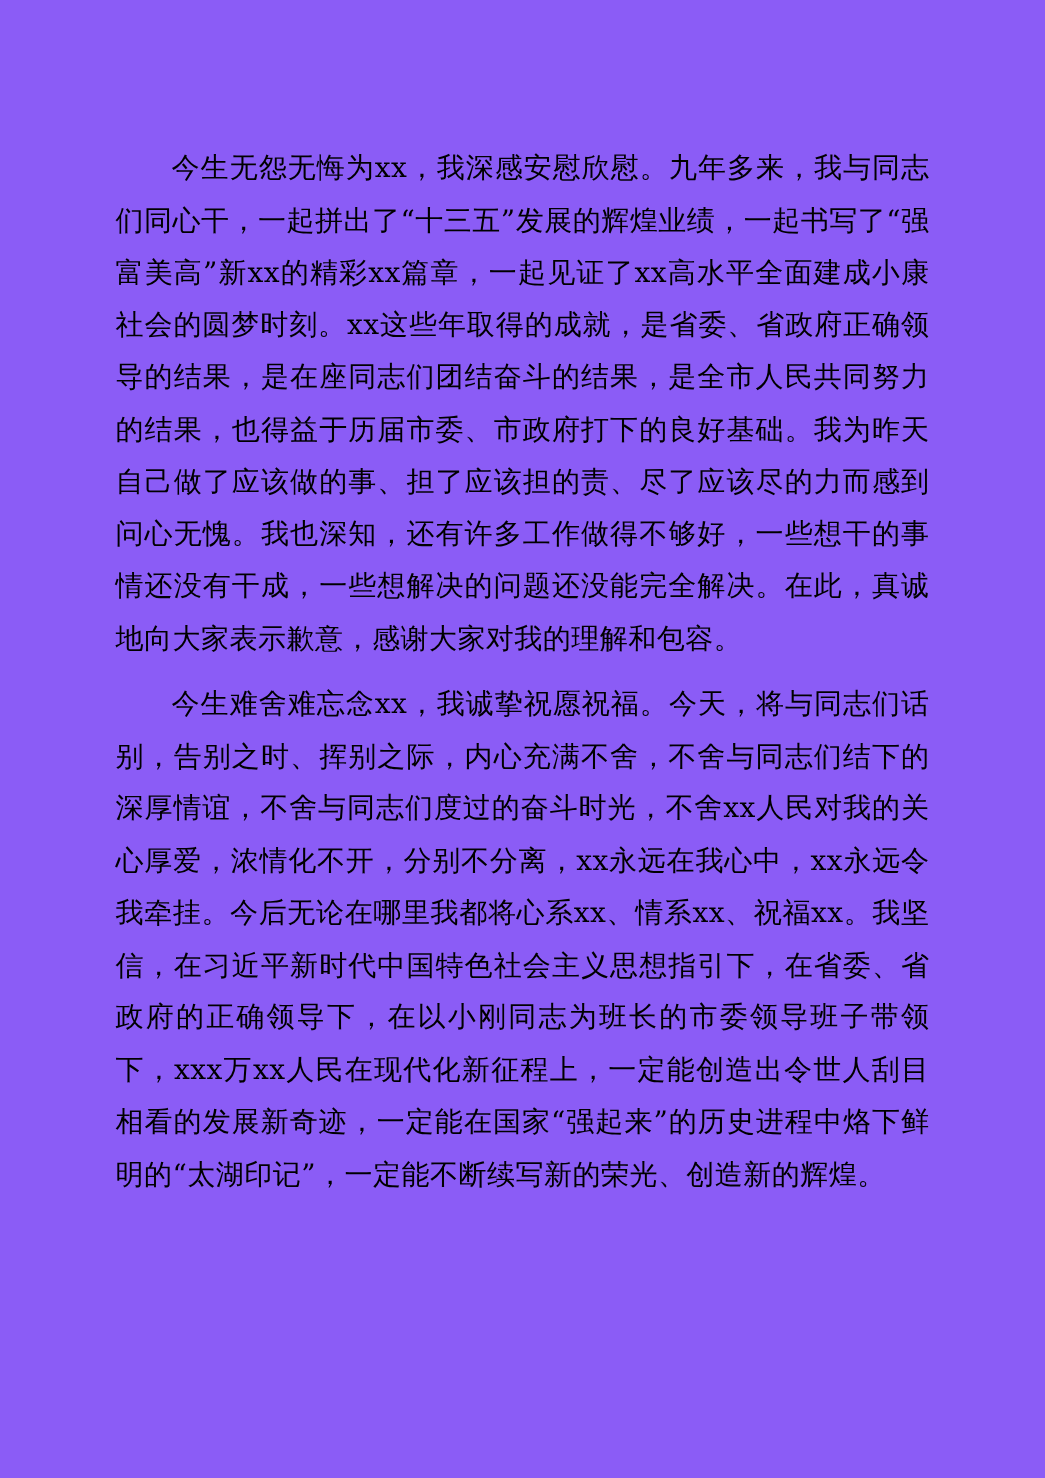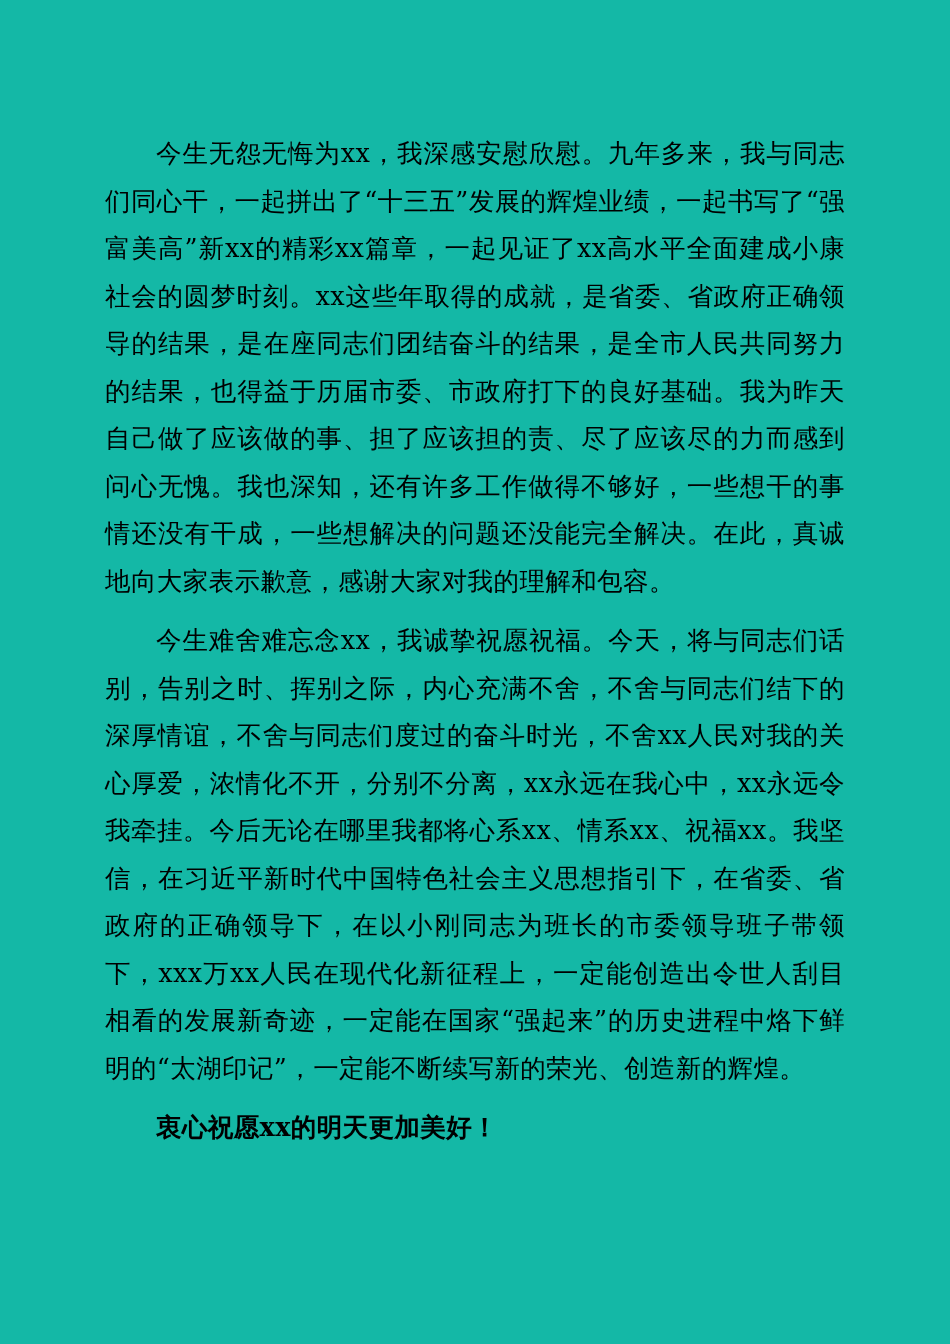--- a/index.html
+++ b/index.html
@@ -11,21 +11,21 @@
     width: 950px;
     height: 1344px;
     font-family: "DejaVu Serif", serif;
     color: #000000;
     overflow: hidden;
   }
   .page {
     position: relative;
     width: 950px;
     height: 1344px;
-    background: #14b8a6;
+    background: #8b5cf6;
     box-sizing: border-box;
     padding: 130px 105px 40px 105px;
   }
   .doc-body {
     width: 100%;
   }
   p.para {
     margin: 0 0 0 0;
     text-indent: 2em;
     font-size: 25.5px;
@@ -42,15 +42,14 @@
     font-weight: bold;
   }
 </style>
 </head>
 <body>
 
 <div class="page">
   <div class="doc-body">
     <p class="para">今生无怨无悔为xx，我深感安慰欣慰。九年多来，我与同志们同心干，一起拼出了“十三五”发展的辉煌业绩，一起书写了“强富美高”新xx的精彩xx篇章，一起见证了xx高水平全面建成小康社会的圆梦时刻。xx这些年取得的成就，是省委、省政府正确领导的结果，是在座同志们团结奋斗的结果，是全市人民共同努力的结果，也得益于历届市委、市政府打下的良好基础。我为昨天自己做了应该做的事、担了应该担的责、尽了应该尽的力而感到问心无愧。我也深知，还有许多工作做得不够好，一些想干的事情还没有干成，一些想解决的问题还没能完全解决。在此，真诚地向大家表示歉意，感谢大家对我的理解和包容。</p>
     <p class="para">今生难舍难忘念xx，我诚挚祝愿祝福。今天，将与同志们话别，告别之时、挥别之际，内心充满不舍，不舍与同志们结下的深厚情谊，不舍与同志们度过的奋斗时光，不舍xx人民对我的关心厚爱，浓情化不开，分别不分离，xx永远在我心中，xx永远令我牵挂。今后无论在哪里我都将心系xx、情系xx、祝福xx。我坚信，在习近平新时代中国特色社会主义思想指引下，在省委、省政府的正确领导下，在以小刚同志为班长的市委领导班子带领下，xxx万xx人民在现代化新征程上，一定能创造出令世人刮目相看的发展新奇迹，一定能在国家“强起来”的历史进程中烙下鲜明的“太湖印记”，一定能不断续写新的荣光、创造新的辉煌。</p>
-    <p class="para bold">衷心祝愿xx的明天更加美好！</p>
   </div>
 </div>
 
 </body></html>

